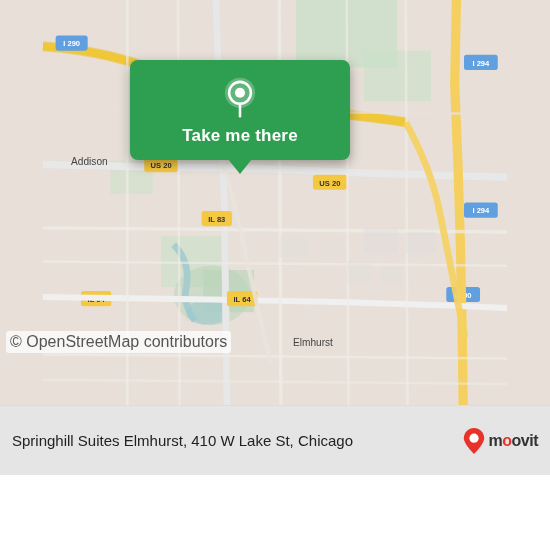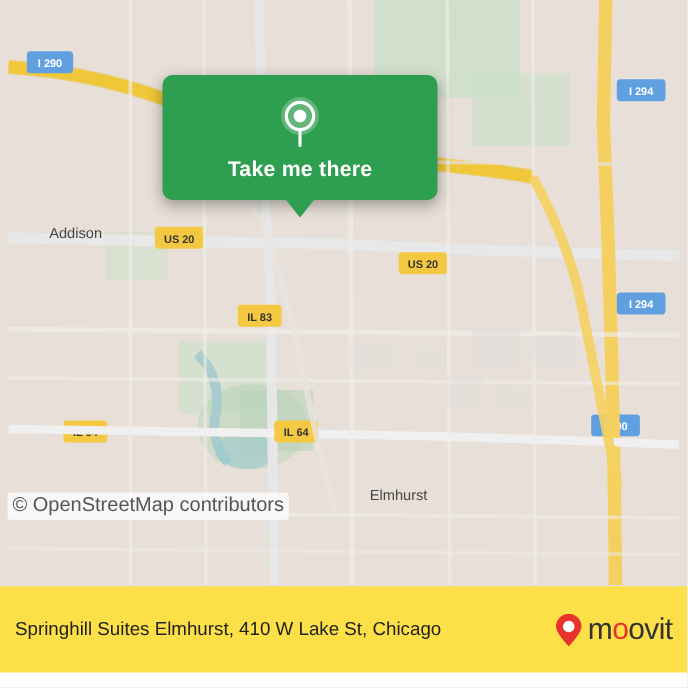--- a/index.html
+++ b/index.html
@@ -6,21 +6,21 @@
     body {
       width: 550px;
       height: 550px;
       overflow: hidden;
       font-family: Arial, sans-serif;
       position: relative;
     }
 
     #map-container {
       width: 550px;
-      height: 468px;
+      height: 405px;
       position: relative;
       overflow: hidden;
       background-color: #e8e0d8;
     }
 
     
     #map-svg {
       width: 100%;
       height: 100%;
       position: absolute;
@@ -70,21 +70,21 @@
       letter-spacing: 0.2px;
       background: none;
       border: none;
       cursor: pointer;
     }
 
     
     #bottom-bar {
       width: 550px;
       height: 70px;
-      background: #fde047;
+      background: #e5e5e5;
       display: flex;
       align-items: center;
       padding: 0 12px;
       border-top: 1px solid #ddd;
       position: relative;
     }
 
     #osm-attribution {
       font-size: 16px;
       color: #555;
@@ -112,22 +112,22 @@
       flex-shrink: 0;
       margin-left: 10px;
     }
 
     #moovit-pin {
       width: 22px;
       height: 26px;
     }
 
     #moovit-text {
-      font-size: 24px;
-      font-weight: 400;
+      font-size: 16px;
+      font-weight: 700;
       color: #333;
       letter-spacing: -0.5px;
     }
 
     #moovit-text span {
       color: #e8332a;
     }
   </style>
 </head>
 <body>

